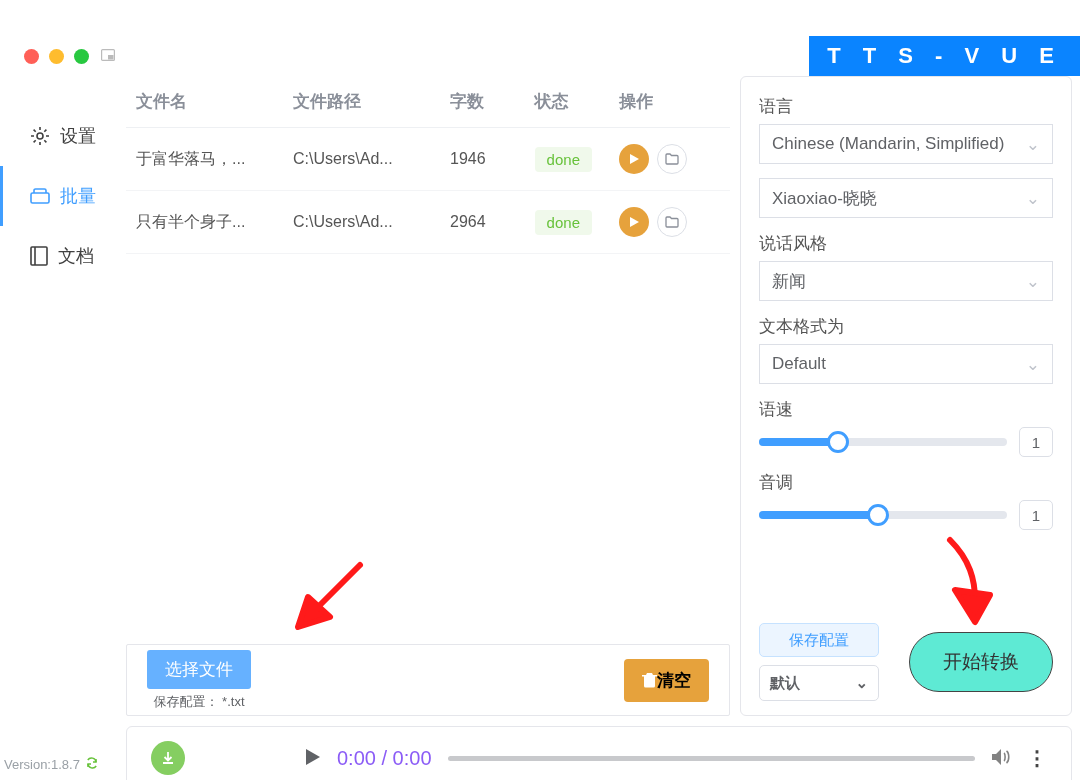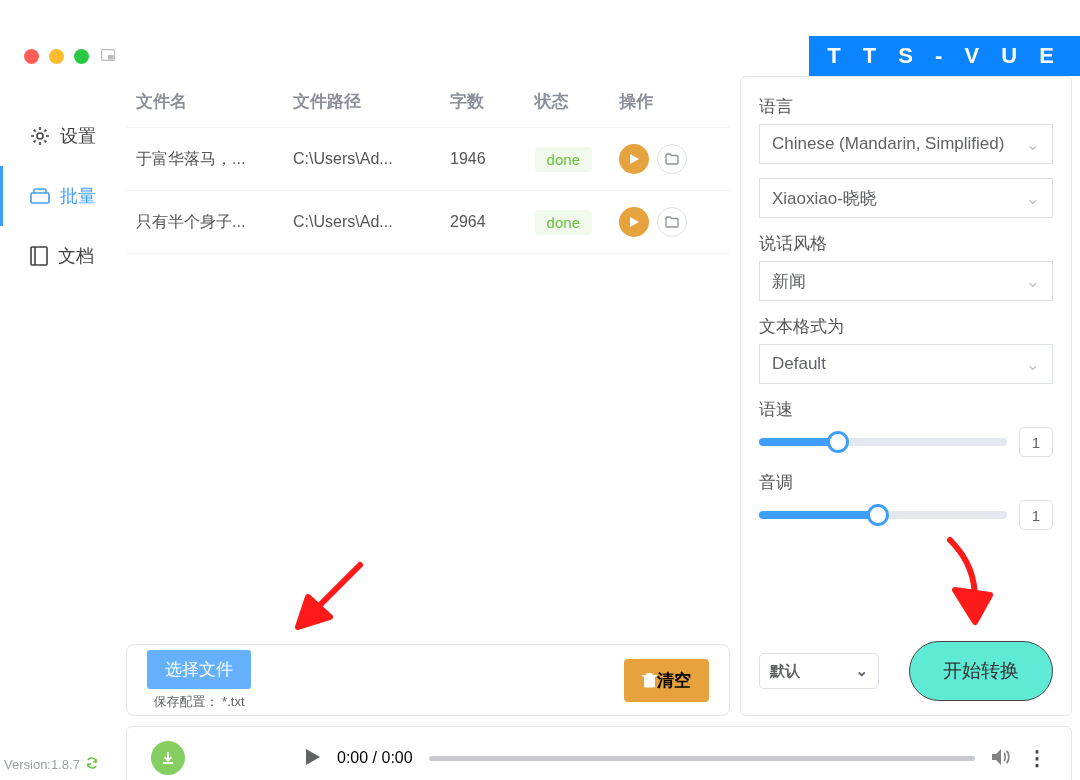--- a/index.html
+++ b/index.html
@@ -31,21 +31,21 @@
   table { width: 100%; border-collapse: collapse; }
   th { text-align: left; font-weight: 600; color: #8a8f99; font-size: 17px; padding: 14px 10px; border-bottom: 1px solid #eef0f3; }
   td { padding: 16px 10px; font-size: 16px; color: #555; border-bottom: 1px solid #f3f4f6; }
   td.col-num { color: #555; }
   .tag-done { background: #f0f9eb; color: #67c23a; border-radius: 4px; padding: 4px 12px; font-size: 15px; display: inline-block; }
   .ops { display: flex; gap: 8px; align-items: center; }
   .play-btn { width: 30px; height: 30px; border-radius: 50%; background: #e6a23c; display: flex; align-items: center; justify-content: center; cursor: pointer; }
   .play-btn svg { fill: #fff; }
   .folder-btn { width: 30px; height: 30px; border-radius: 50%; border: 1px solid #dcdfe6; display: flex; align-items: center; justify-content: center; cursor: pointer; color: #8a8f99; }
 
-  .file-bar { border: 1px solid #e5e6eb; border-radius: 8px; height: 72px; display: flex; align-items: center; padding: 0 20px; gap: 30px; }
+  .file-bar { border: 1px solid #e5e6eb; border-radius: 2px; height: 72px; display: flex; align-items: center; padding: 0 20px; gap: 30px; }
   .file-left { text-align: center; }
   .choose-btn { background: #66b1ff; color: #fff; border: none; padding: 8px 18px; font-size: 17px; border-radius: 3px; cursor: pointer; margin-bottom: 4px; }
   .file-hint { font-size: 13px; color: #606266; }
   .clear-btn { margin-left: auto; background: #e6a23c; color: #000000; border: none; padding: 10px 18px; font-size: 17px; border-radius: 4px; cursor: pointer; display: flex; align-items: center; gap: 0; font-weight: bold; }
 
   
   .options { width: 332px; border: 1px solid #e5e6eb; border-radius: 6px; padding: 18px 18px 14px 18px; display: flex; flex-direction: column; gap: 14px; font-size: 17px; color: #555; }
   .options label { display: block; margin-bottom: 6px; }
   .select { border: 1px solid #dcdfe6; border-radius: 0; height: 40px; display: flex; align-items: center; justify-content: space-between; padding: 0 12px; color: #606266; cursor: pointer; background: #fff; }
   .select .chev { color: #c0c4cc; }
@@ -60,21 +60,21 @@
   .save-col { display: flex; flex-direction: column; gap: 8px; align-items: stretch; width: 120px; }
   .save-btn { border: 1px solid #c6e2ff; background: #ecf5ff; color: #409eff; border-radius: 5px; height: 34px; font-size: 15px; cursor: pointer; }
   .preset-select { border: 1px solid #dcdfe6; border-radius: 5px; height: 36px; display: flex; align-items: center; justify-content: space-between; padding: 0 10px; font-size: 15px; color: #606266; cursor: pointer; font-weight: bold; }
   .start-btn { flex: 1; height: 60px; border: 1px solid #444; border-radius: 30px; background: #5eead4; font-size: 19px; color: #333; cursor: pointer; }
 
   
   .player-card { border: 1px solid #e5e6eb; border-radius: 6px; height: 64px; display: flex; align-items: center; padding: 0 24px; gap: 20px; }
   .dl-btn { width: 34px; height: 34px; border-radius: 50%; background: #85ce61; display: flex; align-items: center; justify-content: center; color: #fff; cursor: pointer; margin-right: 100px; }
   .player { display: flex; align-items: center; gap: 16px; flex: 1; }
   .play-icon { color: #606266; cursor: pointer; }
-  .time { font-size: 16px; color: #000000; }
+  .time { font-size: 20px; color: #8b5cf6; }
   .progress { flex: 1; height: 5px; background: #c8c9cc; border-radius: 3px; }
   .vol-icon { color: #828282; cursor: pointer; }
   .menu-dots { color: #444; cursor: pointer; font-size: 20px; font-weight: 700; }
 
   
   .footer { position: absolute; left: 4px; bottom: 8px; font-size: 13px; color: #9aa0a6; display: flex; align-items: center; gap: 6px; }
   .refresh { color: #67c23a; cursor: pointer; }
 
   
   .arrow { position: absolute; pointer-events: none; }
@@ -240,20 +240,21 @@
             <div class="slider">
               <div class="slider-fill" style="width:48%"></div>
               <div class="slider-thumb" style="left:48%"></div>
             </div>
             <div class="num-box">1</div>
           </div>
         </div>
 
         <div class="opt-footer">
           <div class="save-col">
+            <button class="save-btn">保存配置</button>
             <div class="preset-select">
               <span>默认</span>
               <span class="chev">⌄</span>
             </div>
           </div>
           <button class="start-btn">开始转换</button>
         </div>
       </div>
     </div>
 

